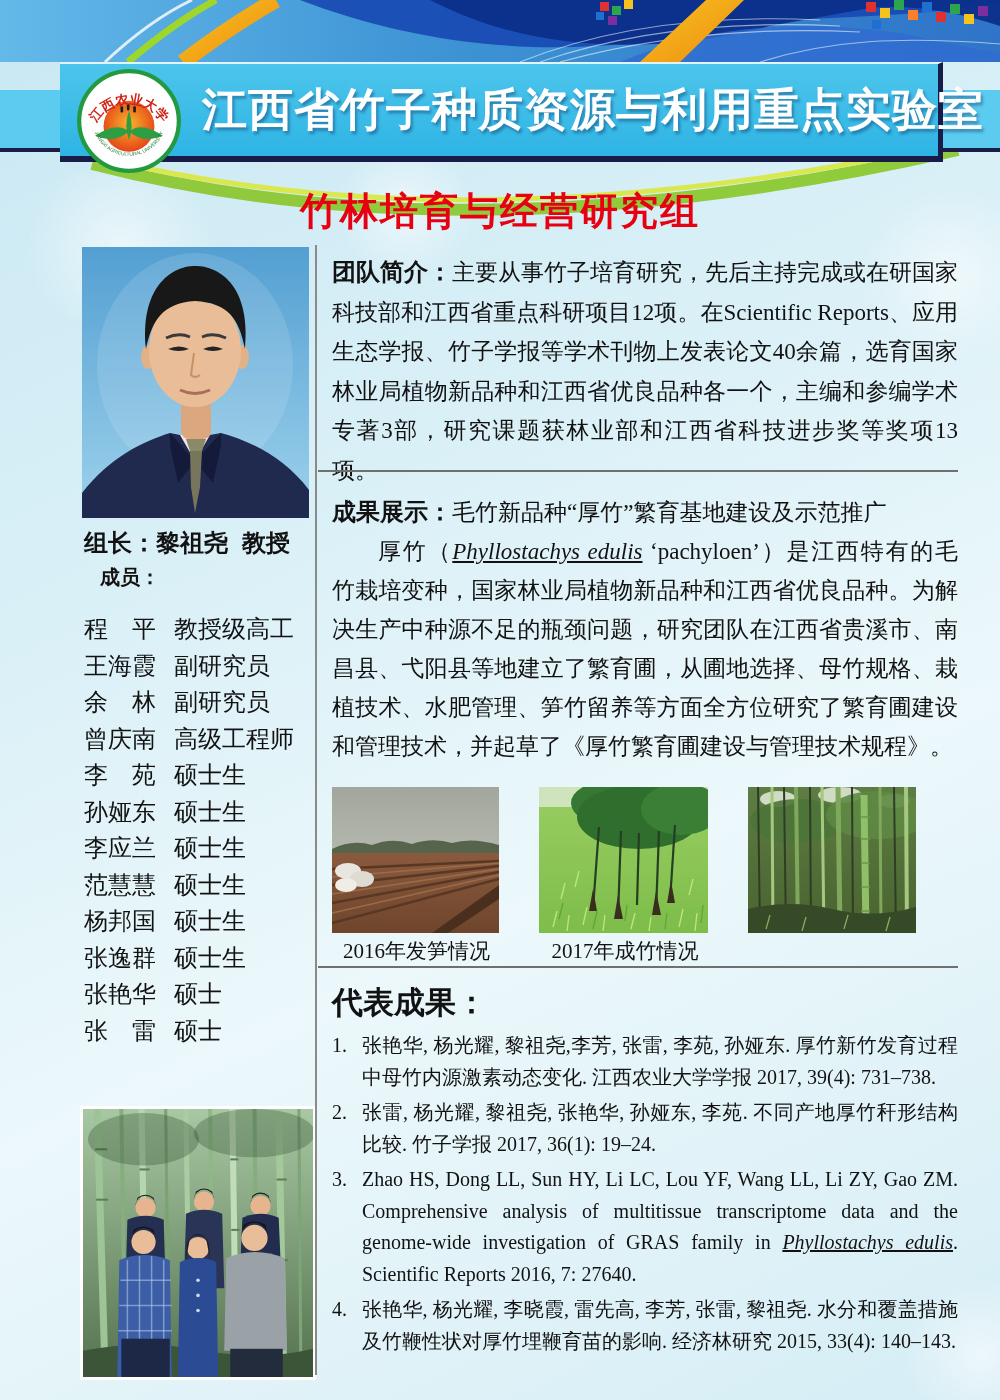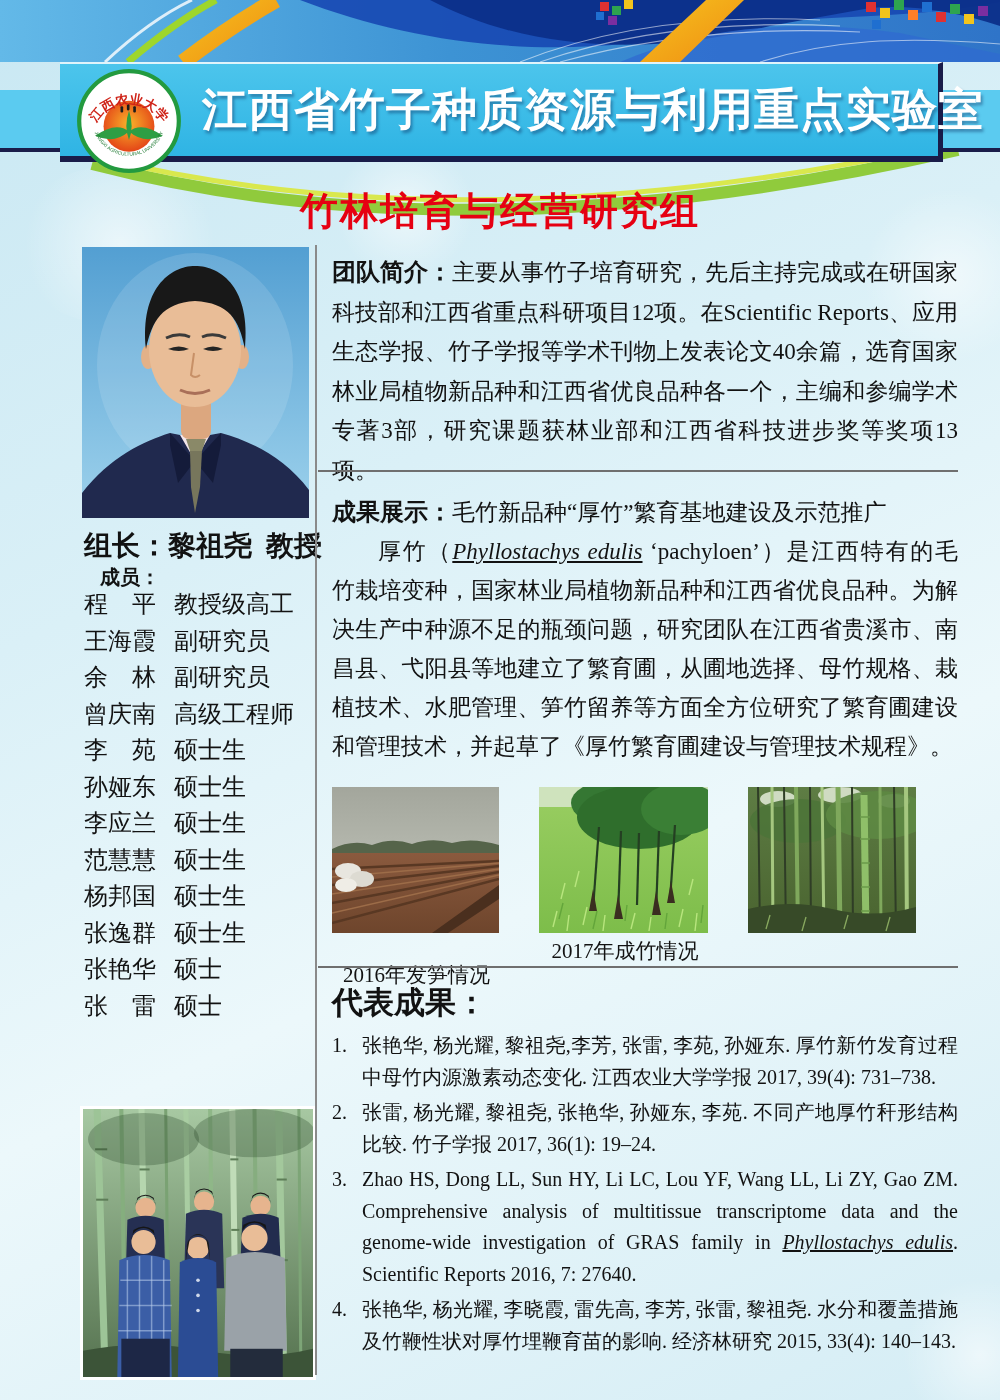--- a/index.html
+++ b/index.html
@@ -19,43 +19,43 @@
   .banner-title{margin-left:142px;color:#ffffff;font-family:Liberation Mono, monospace;
         font-weight:bold;font-size:45px;letter-spacing:1px;white-space:nowrap;
         text-shadow:2px 3px 3px rgba(10,40,90,.4);}
   .subtitle{position:absolute;left:0;top:186px;width:1000px;text-align:center;z-index:4;
         color:#e60012;font-family:"Liberation Sans","DejaVu Sans",sans-serif;font-weight:bold;
         font-size:38px;letter-spacing:2px;}
   .portrait{position:absolute;left:82px;top:247px;width:227px;height:271px;z-index:4;}
   .groupphoto{position:absolute;left:80px;top:1106px;width:230px;height:268px;z-index:4;
         border:3px solid #fff;box-sizing:content-box;}
   .h{font-family:"Liberation Sans","DejaVu Sans",sans-serif;font-weight:bold;}
-  .leader-line{position:absolute;left:84px;top:527px;font-size:28px;z-index:4;}
+  .leader-line{position:absolute;left:84px;top:527px;font-size:24px;z-index:4;}
   .leader-line .sp{margin-left:14px;}
   .members-label{position:absolute;left:100px;top:564px;font-size:20px;z-index:4;}
-  .members{position:absolute;left:84px;top:586px;width:235px;z-index:4;}
+  .members{position:absolute;left:84px;top:611px;width:235px;z-index:4;}
   .member-row{display:flex;line-height:36.5px;font-size:24px;}
   .m-name{width:90px;flex:none;white-space:pre;}
   .m-title{flex:1;}
   .vd{position:absolute;left:315px;top:245px;width:2px;height:1130px;background:#8a8a8a;z-index:4;}
   .hd{position:absolute;height:2px;background:#6f6f6f;z-index:4;}
   .hd1{left:318px;top:470px;width:640px;}
   .hd2{left:318px;top:966px;width:640px;}
   .intro{position:absolute;left:332px;top:252px;width:626px;font-size:23px;line-height:39.5px;
         text-align:justify;z-index:4;}
   .intro .h,.achv-title .h{font-size:24px;}
   .achv-title{position:absolute;left:332px;top:492px;width:626px;font-size:23px;line-height:40px;z-index:4;}
   .achv-para{position:absolute;left:332px;top:532px;width:626px;font-size:23px;line-height:39px;
         text-align:justify;text-indent:2em;z-index:4;}
   .it{font-style:italic;text-decoration:underline;}
   .photos{position:absolute;left:332px;top:787px;width:626px;display:flex;gap:40px;z-index:4;}
   .photos figure{margin:0;}
   .captions{position:absolute;left:332px;top:937px;width:626px;display:flex;gap:40px;z-index:4;}
   .cap{text-align:center;font-size:21px;}
-  .cap1,.ph1{width:167px;} .cap2,.ph2{width:169px;margin-top:24px;} .cap3,.ph3{width:168px;}
+  .cap1,.ph1{width:167px;} .cap2,.ph2{width:169px;} .cap3,.ph3{width:168px;}
   .photos svg{display:block;height:146px;}
   .pubs-heading{position:absolute;left:332px;top:982px;font-size:31px;z-index:4;}
   .pubs{position:absolute;left:332px;top:1030px;width:626px;z-index:4;}
   .pub-item{display:flex;margin-bottom:4px;font-size:20px;line-height:31.5px;text-align:justify;}
   .pub-num{width:30px;flex:none;}
   .pub-text{flex:1;}
 </style>
 </head>
 <body>
 

